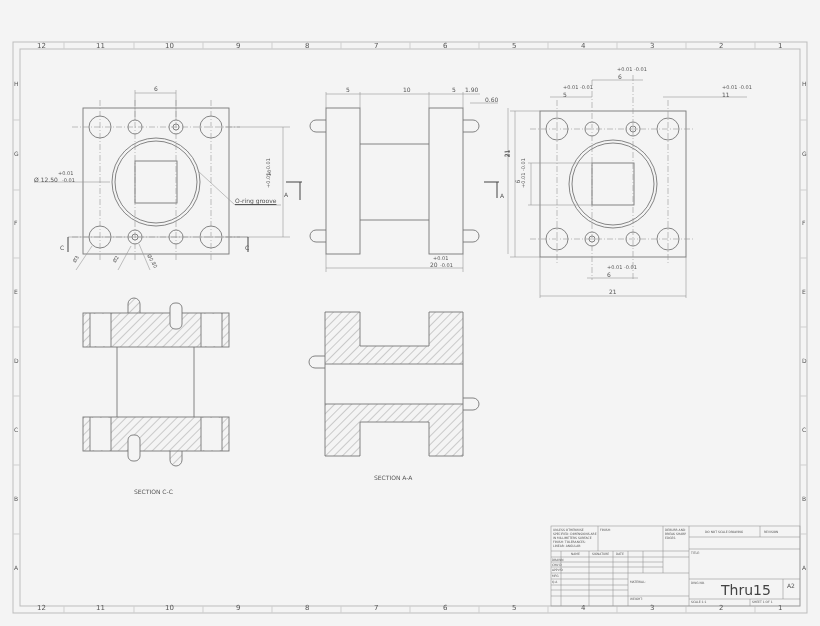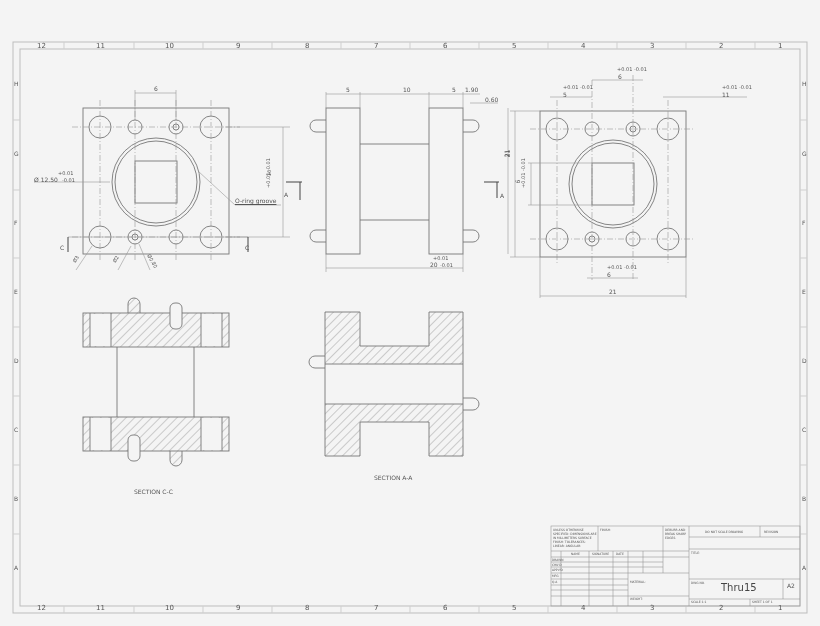--- a/index.html
+++ b/index.html
@@ -341,17 +341,17 @@
   <span class="lbl" style="left:616px;top:552px;font-size:3px">DATE</span>
   <span class="lbl" style="left:552px;top:558px;font-size:3px">DRAWN</span>
   <span class="lbl" style="left:552px;top:563px;font-size:3px">CHK'D</span>
   <span class="lbl" style="left:552px;top:568px;font-size:3px">APPV'D</span>
   <span class="lbl" style="left:552px;top:574px;font-size:3px">MFG</span>
   <span class="lbl" style="left:552px;top:580px;font-size:3px">Q.A</span>
   <span class="lbl" style="left:691px;top:551px;font-size:3px">TITLE:</span>
   <span class="lbl" style="left:630px;top:580px;font-size:3px">MATERIAL:</span>
   <span class="lbl" style="left:630px;top:597px;font-size:3px">WEIGHT:</span>
   <span class="lbl" style="left:691px;top:581px;font-size:3px">DWG NO.</span>
-  <span class="lbl" style="left:721px;top:582px;font-size:10px;color:#444">Thru15</span>
+  <span class="lbl" style="left:721px;top:582px;font-size:14px;color:#444">Thru15</span>
   <span class="lbl" style="left:787px;top:582px;font-size:6px">A2</span>
   <span class="lbl" style="left:691px;top:600px;font-size:3px">SCALE:1:1</span>
   <span class="lbl" style="left:752px;top:600px;font-size:3px">SHEET 1 OF 1</span>
 </div>
 
 </body></html>

